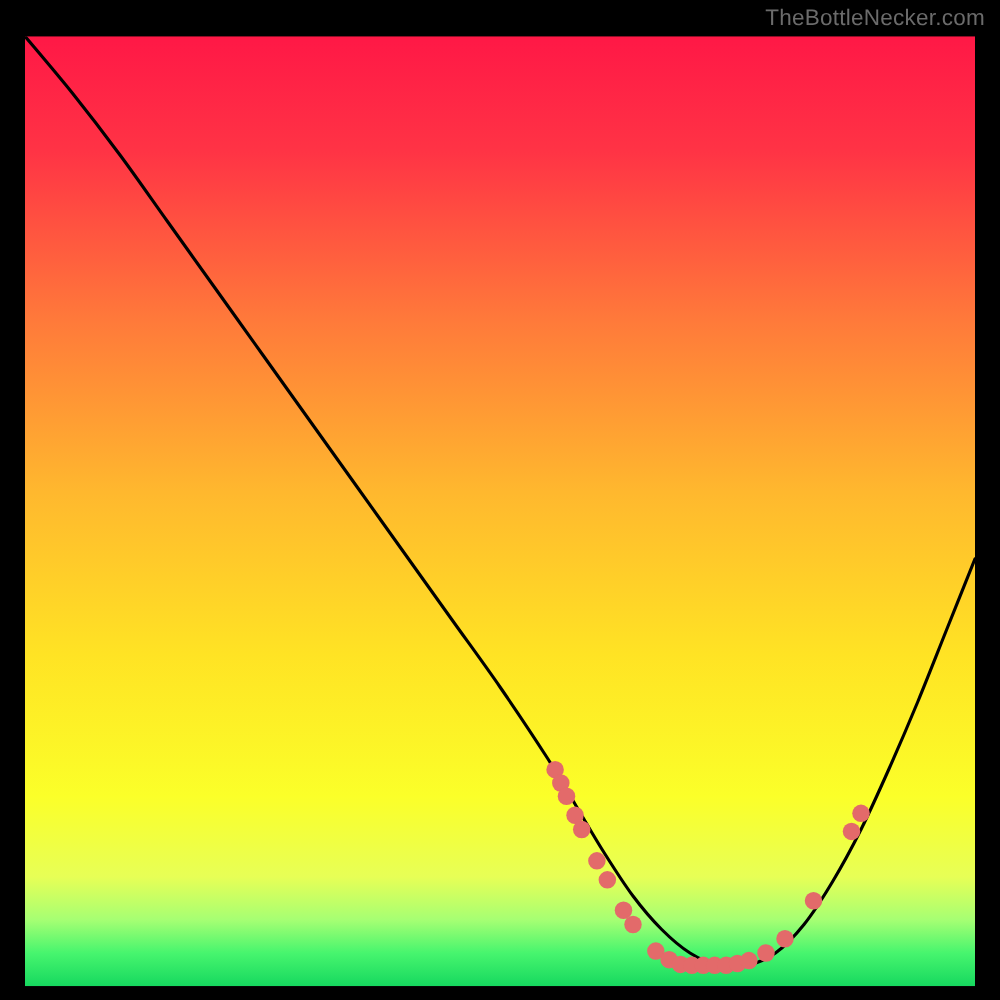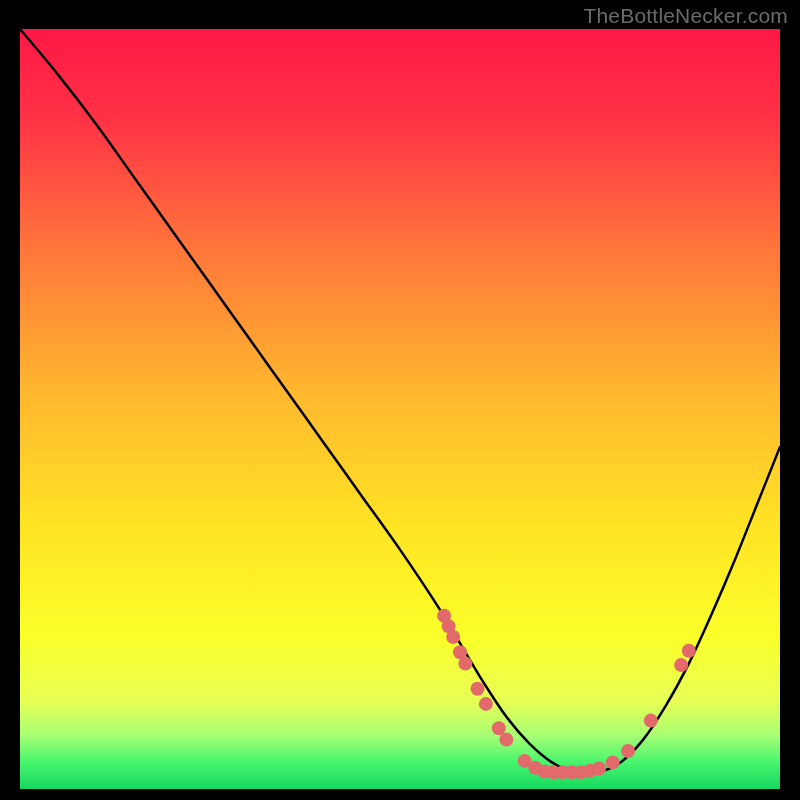--- a/index.html
+++ b/index.html
@@ -24,21 +24,21 @@
     left: 0;
     top: 0;
     width: 760px;
     height: 760px;
   }
   .watermark {
     position: absolute;
     top: 4px;
     right: 12px;
     color: #6b6b6b;
-    font-size: 21px;
+    font-size: 18px;
     font-weight: 500;
     letter-spacing: 0.2px;
   }
   svg { display: block; }
 </style>
 </head>
 <body>
 
 <div class="watermark">TheBottleNecker.com</div>
 

